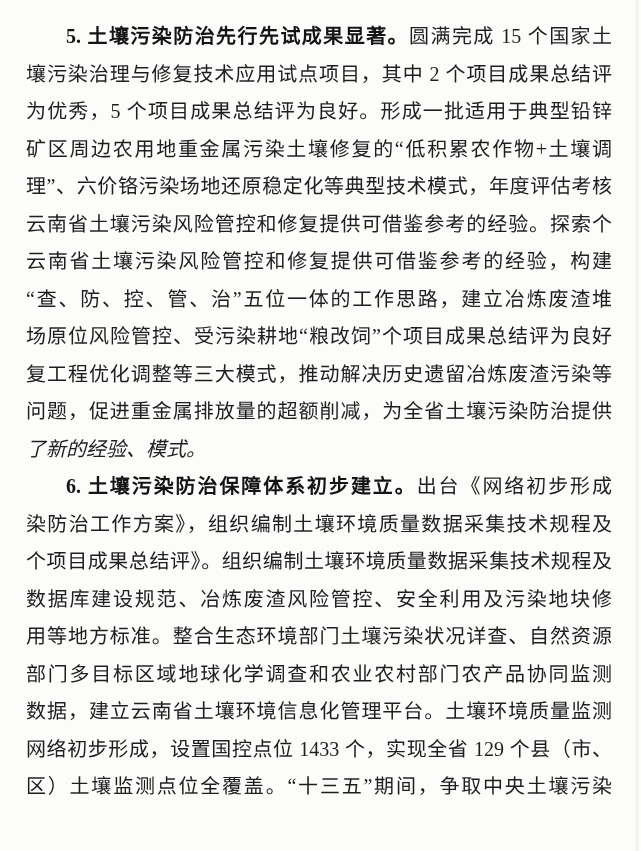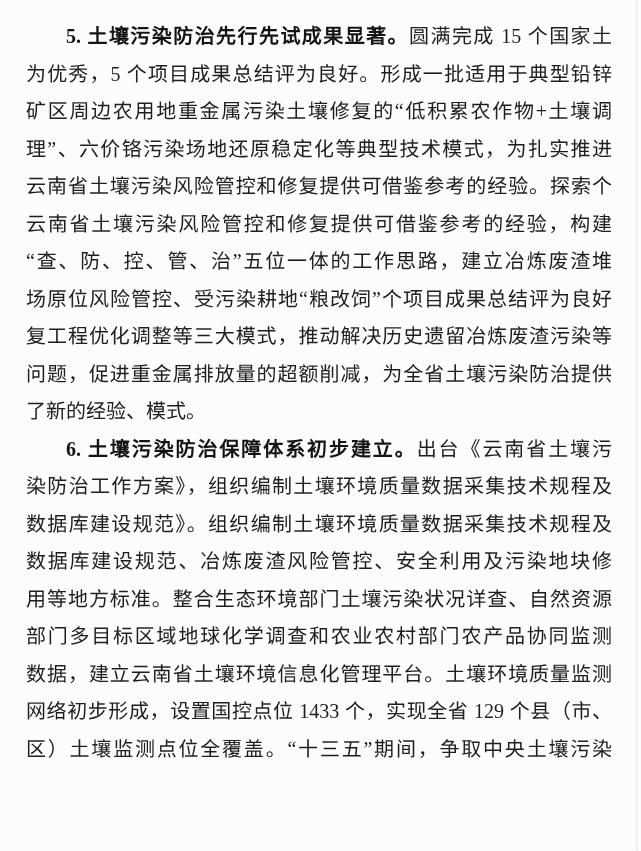--- a/index.html
+++ b/index.html
@@ -34,20 +34,21 @@
     text-align: justify;
     text-align-last: justify;
     text-justify: inter-character;
     white-space: normal;
   }
   .line.first {
     text-indent: 2em;
   }
   .line.para-end {
     text-align-last: left;
+    font-style: italic;
   }
   .lead {
     font-weight: 700;
     color: #141414;
   }
   
   .scan-edge {
     position: absolute;
     top: 0;
     right: 3px;
@@ -57,36 +58,37 @@
     pointer-events: none;
   }
 </style>
 </head>
 <body>
 
 <div class="page">
 
   <div class="paragraph">
     <div class="line first"><span class="lead">5. 土壤污染防治先行先试成果显著。</span><span>圆满完成 15 个国家土</span></div>
+    <div class="line">壤污染治理与修复技术应用试点项目，其中 2 个项目成果总结评</div>
     <div class="line">为优秀，5 个项目成果总结评为良好。形成一批适用于典型铅锌</div>
     <div class="line">矿区周边农用地重金属污染土壤修复的“低积累农作物+土壤调</div>
-    <div class="line">理”、六价铬污染场地还原稳定化等典型技术模式，为扎实推进</div>
+    <div class="line">理”、六价铬污染场地还原稳定化等典型技术模式，年度评估考核</div>
     <div class="line">云南省土壤污染风险管控和修复提供可借鉴参考的经验。探索个</div>
     <div class="line">云南省土壤污染风险管控和修复提供可借鉴参考的经验，构建</div>
     <div class="line">“查、防、控、管、治”五位一体的工作思路，建立冶炼废渣堆</div>
     <div class="line">场原位风险管控、受污染耕地“粮改饲”个项目成果总结评为良好</div>
     <div class="line">复工程优化调整等三大模式，推动解决历史遗留冶炼废渣污染等</div>
     <div class="line">问题，促进重金属排放量的超额削减，为全省土壤污染防治提供</div>
     <div class="line para-end">了新的经验、模式。</div>
   </div>
 
   <div class="paragraph">
-    <div class="line first"><span class="lead">6. 土壤污染防治保障体系初步建立。</span><span>出台《云南省土壤污</span></div>
+    <div class="line first"><span class="lead">6. 土壤污染防治保障体系初步建立。</span><span>出台《网络初步形成</span></div>
     <div class="line">染防治工作方案》，组织编制土壤环境质量数据采集技术规程及</div>
-    <div class="line">数据库建设规范》。组织编制土壤环境质量数据采集技术规程及</div>
+    <div class="line">个项目成果总结评》。组织编制土壤环境质量数据采集技术规程及</div>
     <div class="line">数据库建设规范、冶炼废渣风险管控、安全利用及污染地块修</div>
     <div class="line">用等地方标准。整合生态环境部门土壤污染状况详查、自然资源</div>
     <div class="line">部门多目标区域地球化学调查和农业农村部门农产品协同监测</div>
     <div class="line">数据，建立云南省土壤环境信息化管理平台。土壤环境质量监测</div>
     <div class="line">网络初步形成，设置国控点位 1433 个，实现全省 129 个县（市、</div>
     <div class="line">区）土壤监测点位全覆盖。“十三五”期间，争取中央土壤污染</div>
   </div>
 
   <div class="scan-edge"></div>
 </div>

